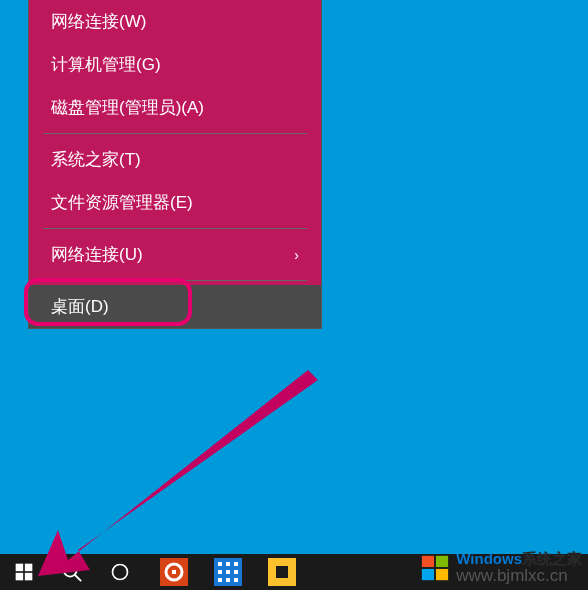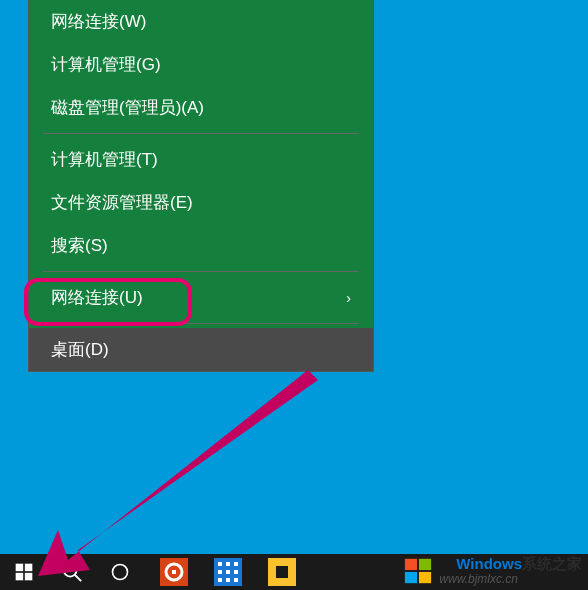--- a/index.html
+++ b/index.html
@@ -8,22 +8,22 @@
       height: 590px;
       background: #0099d9;
       font-family: "Microsoft YaHei", "Segoe UI", sans-serif;
       overflow: hidden;
       position: relative;
     }
     .context-menu {
       position: absolute;
       left: 28px;
       top: 0;
-      width: 346px;
-      background: #15803d;
+      width: 294px;
+      background: #be185d;
       border: 1px solid #555;
       border-top: none;
       z-index: 10;
     }
     .menu-item {
       display: flex;
       align-items: center;
       justify-content: space-between;
       padding: 10px 22px;
       color: #fff;
@@ -96,47 +96,44 @@
       align-items: center;
       gap: 6px;
       z-index: 30;
     }
     .watermark-text {
       display: flex;
       flex-direction: column;
       line-height: 1.1;
     }
     .wm-line1 { font-size: 15px; font-weight: 600; color: #333; }
-    .wm-line1 .col-b { color: #0078d4; margin-left: 17px; }
+    .wm-line1 .col-b { color: #0078d4; }
     .wm-line1 .col-k { color: #2b2b2b; }
-    .wm-line2 { font-size: 12px; color: #555; font-style: italic; }
+    .wm-line2 { font-size: 17px; color: #555; }
     .win-logo { width: 30px; height: 30px; }
   </style>
 </head>
 <body>
 
 <div class="context-menu">
   <div class="menu-item">
     <span>网络连接(W)</span>
   </div>
   <div class="menu-item">
     <span>计算机管理(G)</span>
   </div>
   <div class="menu-item">
     <span>磁盘管理(管理员)(A)</span>
   </div>
   <div class="divider"></div>
   <div class="menu-item">
-    <span>计算机管理(T)</span>
+    <span>系统之家(T)</span>
   </div>
   <div class="menu-item">
     <span>文件资源管理器(E)</span>
-  </div>
-  <div class="menu-item">
-    <span>搜索(S)</span>
   </div>
   <div class="divider"></div>
   <div class="menu-item">
     <span>网络连接(U)</span>
     <span class="chevron">›</span>
   </div>
   <div class="divider"></div>
   <div class="menu-item hovered">
     <span>桌面(D)</span>
   </div>

